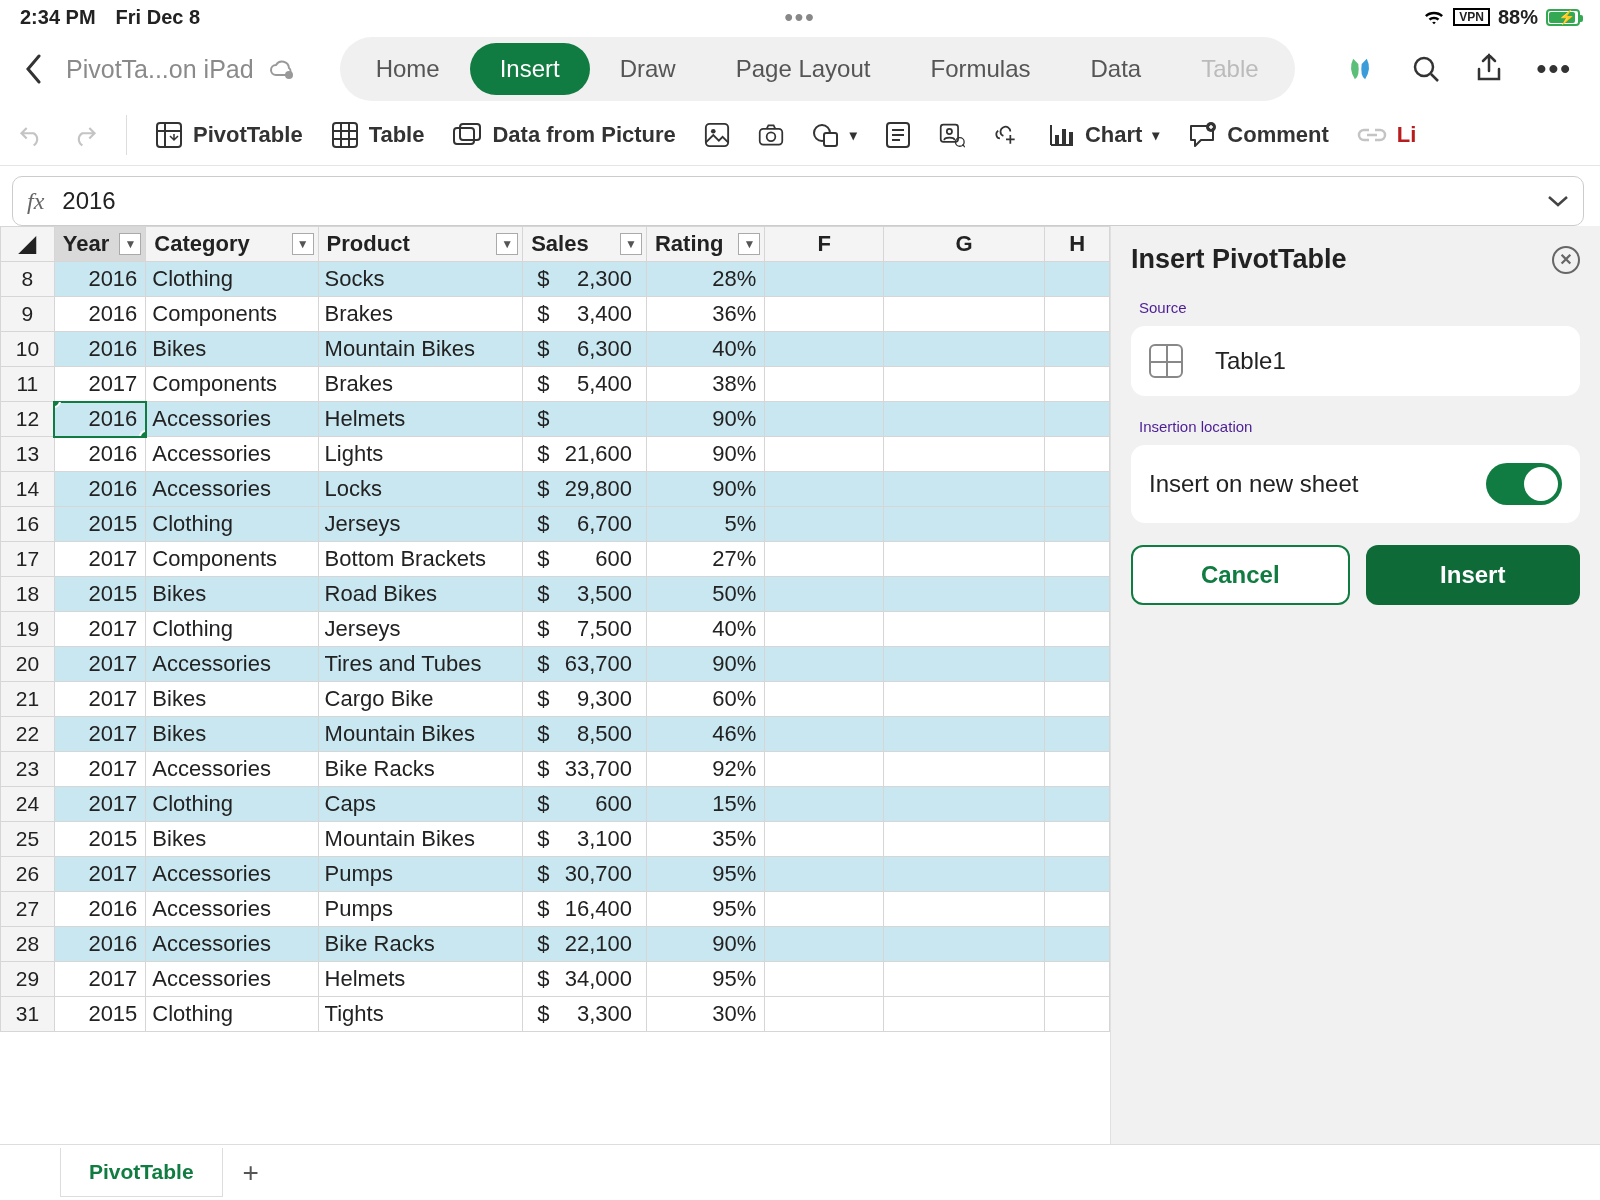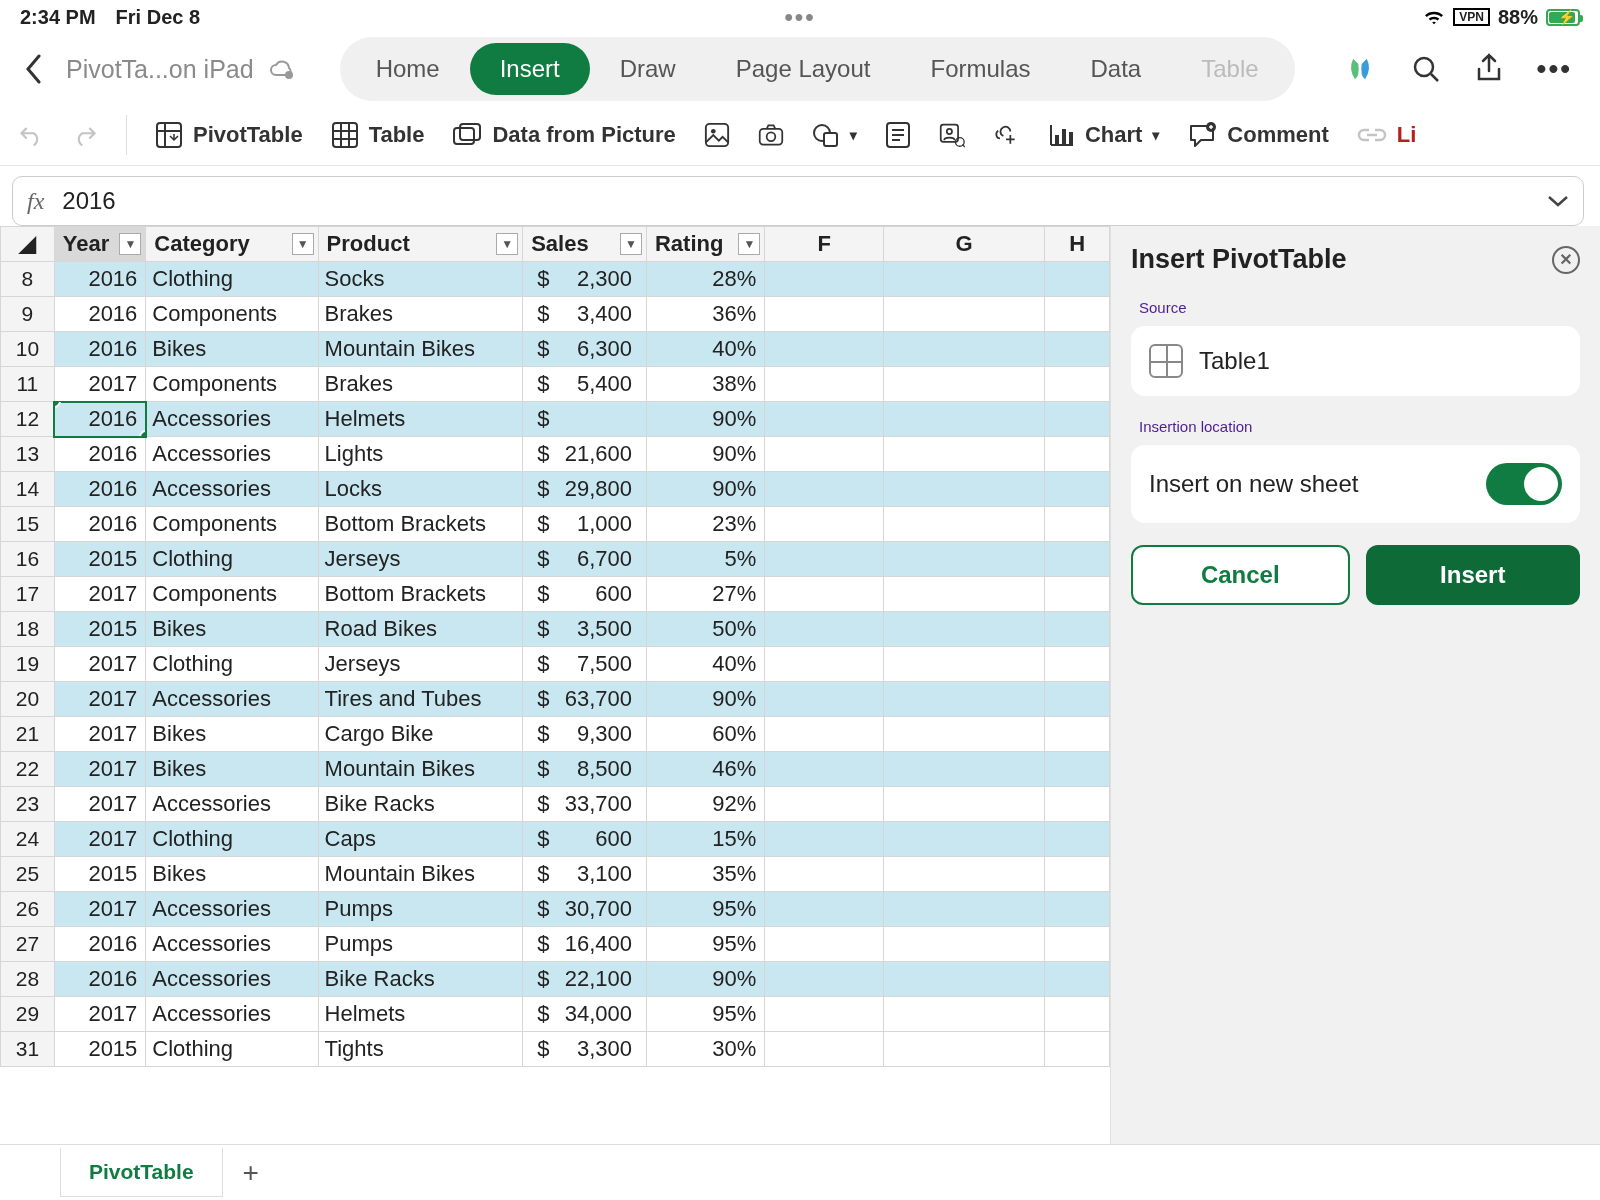--- a/index.html
+++ b/index.html
@@ -62,21 +62,21 @@
   .sales { display:flex; justify-content:space-between; padding:0 8px;}
   .selcell { outline:2px solid #107c41; outline-offset:-1px; position:relative;}
   .handle { position:absolute; width:14px; height:14px; background:#107c41; border:2px solid #fff; border-radius:50%;}
   .corner-btn { background:#f4f4f4; }
 
   
   .panel h2 { font-size:27px; font-weight:700; margin-bottom:24px; display:flex; justify-content:space-between; align-items:center;}
   .close-ico { width:28px;height:28px;border:2px solid #666;border-radius:50%;display:flex;align-items:center;justify-content:center;color:#666;font-size:16px;}
   .panel-lbl { color:#4c1d95; font-size:15px; margin:8px 0 10px 8px;}
   .card { background:#fff; border-radius:14px; padding:18px; margin-bottom:22px;}
-  .src-row { display:flex; align-items:center; gap:16px; font-size:24px;}
+  .src-row { display:flex; align-items:center; gap:32px; font-size:24px;}
   .tbl-ico { width:34px;height:34px;border:2.5px solid #888;border-radius:6px; position:relative;}
   .tbl-ico::before{content:"";position:absolute;left:0;right:0;top:50%;border-top:2.5px solid #888;}
   .tbl-ico::after{content:"";position:absolute;top:0;bottom:0;left:50%;border-left:2.5px solid #888;}
   .switch { width:76px;height:42px;background:#107c41;border-radius:30px;position:relative;margin-left:auto;}
   .switch .knob{position:absolute;right:4px;top:4px;width:34px;height:34px;background:#fff;border-radius:50%;}
   .btnrow { display:flex; gap:16px; }
   .btn { flex:1; height:60px; border-radius:12px; display:flex; align-items:center; justify-content:center; font-size:24px; font-weight:600;}
   .btn.cancel { background:#fff; border:2px solid #107c41; color:#107c41;}
   .btn.insert { background:#0e6b38; color:#fff;}
 
@@ -409,36 +409,20 @@
               <div class="sales">
                 <span>$</span>
                 <span>29,800</span>
               </div>
             </td>
             <td class="num">90%</td>
             <td></td>
             <td></td>
             <td></td>
           </tr>
-          <tr>
-            <th>15</th>
-            <td class="num">2016</td>
-            <td>Components</td>
-            <td>Bottom Brackets</td>
-            <td>
-              <div class="sales">
-                <span>$</span>
-                <span>1,000</span>
-              </div>
-            </td>
-            <td class="num">23%</td>
-            <td></td>
-            <td></td>
-            <td></td>
-          </tr>
           <tr class="band">
             <th>16</th>
             <td class="num">2015</td>
             <td>Clothing</td>
             <td>Jerseys</td>
             <td>
               <div class="sales">
                 <span>$</span>
                 <span>6,700</span>
               </div>

